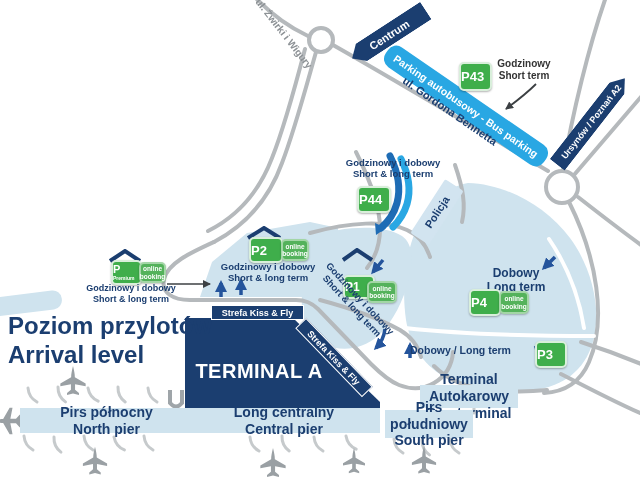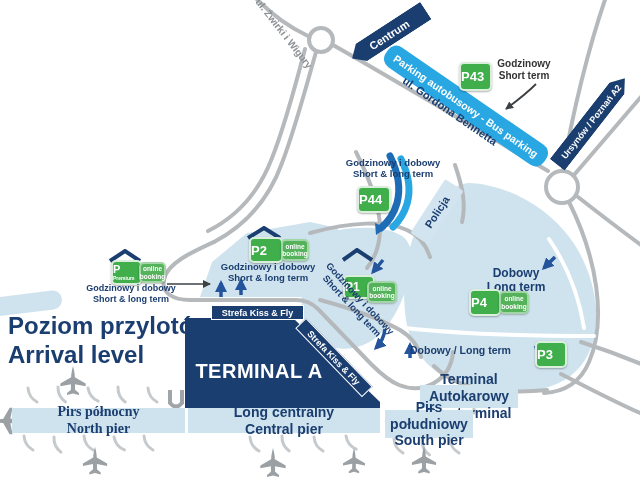--- a/index.html
+++ b/index.html
@@ -255,21 +255,21 @@
 
   <div class="title" style="left:8px;top:311px;">
     <div>Poziom przylotów</div>
     <div>Arrival level</div>
   </div>
 
   <div class="pier" style="left:420px;top:385px;width:98px;height:23px;">
     <span>Terminal Autokarowy</span>
     <span>Bus terminal</span>
   </div>
-  <div class="pier" style="left:12px;top:408px;width:173px;height:25px;font-family:Liberation Serif, serif;">
+  <div class="pier" style="left:20px;top:408px;width:173px;height:25px;">
     <span>Pirs północny</span>
     <span>North pier</span>
   </div>
   <div class="pier" style="left:188px;top:408px;width:192px;height:25px;">
     <span>Long centralny</span>
     <span>Central pier</span>
   </div>
   <div class="pier" style="left:385px;top:410px;width:88px;height:28px;">
     <span>Pirs południowy</span>
     <span>South pier</span>

